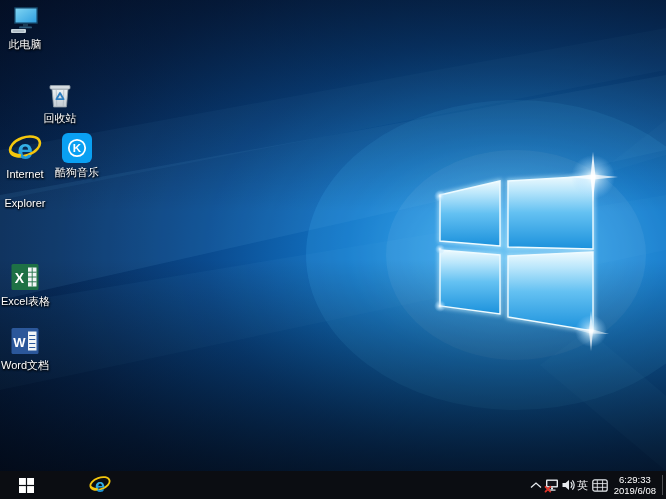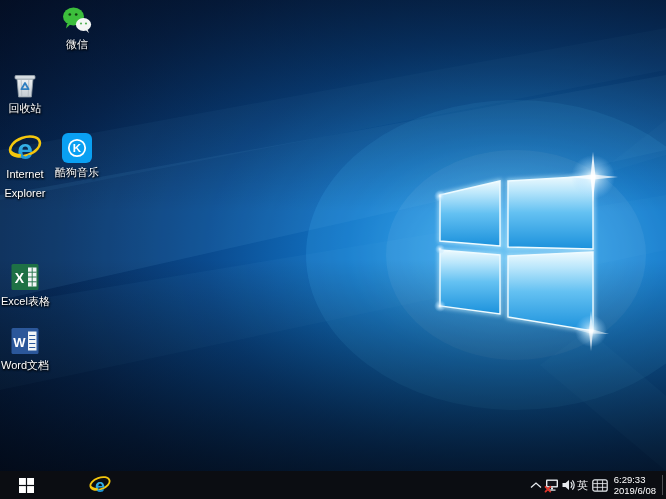--- a/index.html
+++ b/index.html
@@ -9,21 +9,21 @@
   
   .cell{position:absolute;width:48px;cursor:default;}
   .cell svg{display:block;margin:0 auto;}
   .ilabel{margin-top:2px;font-size:11px;line-height:12.5px;color:#fff;text-align:center;
           text-shadow:0 1px 2px #000,1px 1px 2px rgba(0,0,0,.95);white-space:nowrap;}
   
   .taskbar{position:absolute;left:0;top:471px;width:666px;height:28px;background:#0b0d12;}
   .tb-btn{position:absolute;top:0;height:28px;display:flex;align-items:center;justify-content:center;}
   .tray-ic{position:absolute;top:0;height:28px;display:flex;align-items:center;justify-content:center;}
   .ime{font-size:11px;color:#f0f2f4;}
-  .clock{position:absolute;right:10px;top:3px;text-align:left;color:#fff;
+  .clock{position:absolute;right:10px;top:3px;text-align:center;color:#fff;
          font-size:9.5px;line-height:11px;}
   .show-desktop{position:absolute;right:0;top:4px;height:20px;width:3px;
                 border-left:1px solid rgba(255,255,255,.28);}
 </style>
 </head>
 <body>
 
 <div class="screen">
 
   <svg class="wallpaper" width="666" height="471" viewBox="0 0 666 471">
@@ -109,55 +109,53 @@
     <circle cx="591" cy="331" r="16" fill="url(#whiteGlow)"></circle>
     <circle cx="440" cy="196" r="6" fill="url(#whiteGlow)"></circle>
     <circle cx="440" cy="249" r="5" fill="url(#whiteGlow)"></circle>
     <circle cx="440" cy="306" r="6" fill="url(#whiteGlow)"></circle>
     <polygon points="593,152 595.5,177 593,202 590.5,177" fill="#fff" opacity="0.85"></polygon>
     <polygon points="568,177 593,174.5 618,177 593,179.5" fill="#fff" opacity="0.7"></polygon>
     <polygon points="591,311 593,331 591,351 589,331" fill="#fff" opacity="0.7"></polygon>
     <polygon points="573,329 591,329 609,334 591,333.5" fill="#fff" opacity="0.5"></polygon>
   </svg>
 
-
-  <div class="cell" style="left:53px;top:4px;">
-    <svg width="32" height="32" viewBox="0 0 32 32">
-      <ellipse cx="12.5" cy="12.5" rx="10.5" ry="9" fill="#3cbe3c"></ellipse>
-      <polygon points="6,20 10.5,19.2 5,24.5" fill="#3cbe3c"></polygon>
-      <circle cx="8.8" cy="10.5" r="1.35" fill="#0f3f0f"></circle>
-      <circle cx="15.2" cy="10.5" r="1.35" fill="#0f3f0f"></circle>
-      <ellipse cx="22.5" cy="20.5" rx="7.6" ry="6.4" fill="#f4f6f5"></ellipse>
-      <polygon points="26.5,25.6 24,25.2 28,29.3" fill="#f4f6f5"></polygon>
-      <circle cx="20" cy="19.5" r="1.1" fill="#57b257"></circle>
-      <circle cx="25" cy="19.5" r="1.1" fill="#57b257"></circle>
-    </svg>
-    <div class="ilabel">微信</div>
-  </div>
-
-  <div class="cell" style="left:1px;top:68px;">
+  <div class="cell" style="left:1px;top:4px;">
+    <svg width="32" height="32" viewBox="0 0 32 32">
+      <rect x="5" y="3" width="24" height="17" rx="1.2" fill="#123c5c"></rect>
+      <rect x="6.5" y="4.5" width="21" height="14" fill="url(#scrG)"></rect>
+      <rect x="14" y="20" width="5" height="2.5" fill="#1c3c55"></rect>
+      <rect x="10" y="22.5" width="13" height="1.8" rx="0.9" fill="#2c5878"></rect>
+      <rect x="2" y="25" width="15" height="4" rx="1" fill="#c7d3da"></rect>
+      <line x1="4" y1="27" x2="15" y2="27" stroke="#8fa0ab" stroke-width="0.8"></line>
+    </svg>
+    <div class="ilabel">此电脑</div>
+  </div>
+
+
+  <div class="cell" style="left:1px;top:78px;padding-left:35px;">
     <svg width="32" height="32" viewBox="0 0 32 32">
       <path d="M8,11 L24,11 L22.4,29 L9.6,29 Z" fill="url(#binG)" stroke="#8d99a3" stroke-width="0.8"></path>
       <rect x="6" y="7.5" width="20" height="3.6" rx="1" fill="#d6dce1" stroke="#97a2ab" stroke-width="0.8"></rect>
       <line x1="12.2" y1="12" x2="12.8" y2="28" stroke="#aab4bc" stroke-width="0.7"></line>
       <line x1="19.8" y1="12" x2="19.2" y2="28" stroke="#aab4bc" stroke-width="0.7"></line>
       <path d="M16,15 L19.6,21.2 L12.4,21.2 Z" fill="none" stroke="#2f7fc1" stroke-width="1.8" stroke-linejoin="round"></path>
     </svg>
     <div class="ilabel">回收站</div>
   </div>
 
 
   <div class="cell" style="left:1px;top:132px;">
     <svg width="34" height="34" viewBox="0 0 34 34">
       <ellipse cx="17" cy="14.5" rx="15.5" ry="9" fill="none" stroke="#f5c70d" stroke-width="2.6" transform="rotate(-20 17 14.5)"></ellipse>
       <text x="17" y="27" text-anchor="middle" font-size="28" font-weight="bold" fill="url(#ieG)" font-family="Liberation Sans, sans-serif">e</text>
       <path d="M2.5,19.5 Q6,23 13,23.5" stroke="#f5c70d" stroke-width="2.6" fill="none"></path>
     </svg>
     <div class="ilabel">Internet</div>
-    <div class="ilabel" style="margin-top:6px;">Explorer</div>
+    <div class="ilabel" style="margin-top:16px;">Explorer</div>
   </div>
 
   <div class="cell" style="left:53px;top:132px;">
     <svg width="32" height="32" viewBox="0 0 32 32">
       <rect x="1" y="1" width="30" height="30" rx="6" fill="#0aa0f2"></rect>
       <circle cx="16" cy="16" r="8.2" fill="none" stroke="#fff" stroke-width="1.8"></circle>
       <text x="16" y="20.3" text-anchor="middle" font-size="11.5" font-weight="bold" fill="#fff" font-family="Liberation Sans, sans-serif">K</text>
     </svg>
     <div class="ilabel">酷狗音乐</div>
   </div>

